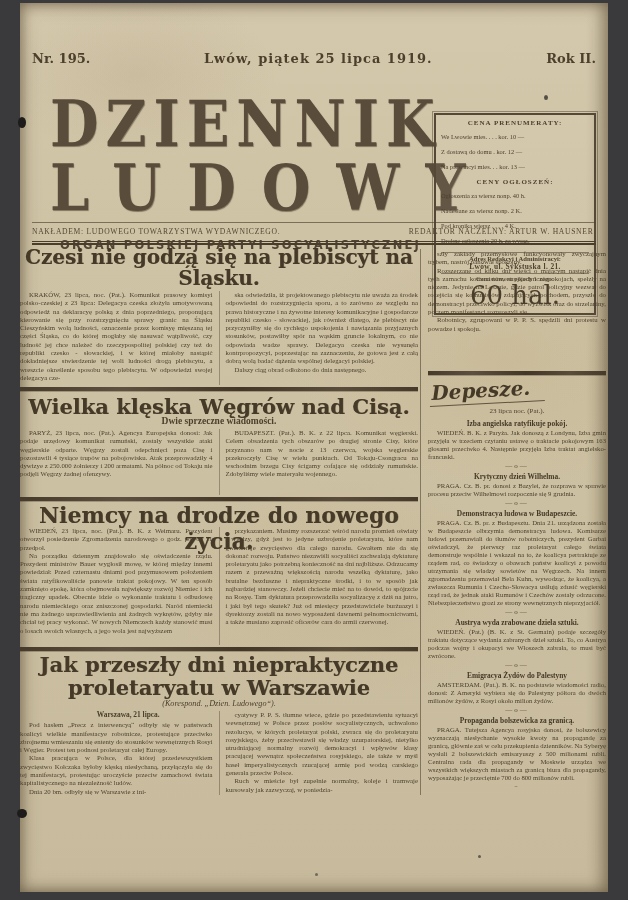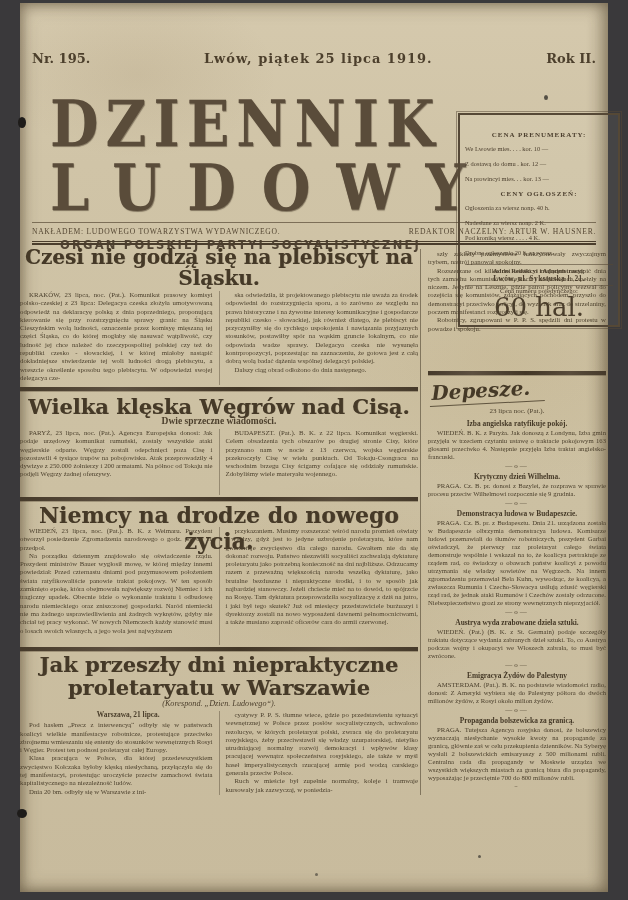--- a/index.html
+++ b/index.html
@@ -31,22 +31,22 @@
     letter-spacing:26px;color:#5a4c3a;transform:scaleY(1.12);transform-origin:top left;
     text-shadow:0.6px 0.6px 0.8px rgba(70,56,40,0.55);white-space:nowrap;}
   .subtitle{left:40px;top:202px;width:392px;font-family:"DejaVu Sans",sans-serif;font-weight:bold;
     font-size:11.5px;letter-spacing:2.2px;color:#514434;white-space:nowrap;margin-top:33px;}
   .rule-thin{height:1px;background:rgba(80,66,46,0.65);}
   .byline-row{left:12px;top:224px;width:564px;display:flex;justify-content:space-between;
     font-size:7.6px;font-weight:normal;letter-spacing:0.7px;color:#554733;}
   .rule-heavy{left:12px;top:238px;width:564px;height:4px;
     background:linear-gradient(180deg,#4a3d2c 35%,transparent 35%,transparent 62%,#4a3d2c 62%);}
   
-  .infobox{left:438px;top:110px;width:148px;border:2px solid #554836;outline:1px solid rgba(85,72,54,0.5);
-    outline-offset:1px;padding:15px 5px 4px 5px;background:rgba(255,250,230,0.06);color:#4e4130;}
+  .infobox{left:414px;top:110px;width:148px;border:2px solid #554836;outline:1px solid rgba(85,72,54,0.5);
+    outline-offset:1px;padding:3px 5px 4px 5px;background:rgba(255,250,230,0.06);color:#4e4130;}
   .infobox .sec-title{text-align:center;font-size:7px;letter-spacing:1px;margin:1px 0;color:#4e4130;}
   .infobox .ln{font-size:6.4px;line-height:1.32;white-space:nowrap;}
   .infobox .addr-sec{border-top:1px solid rgba(85,72,54,0.6);margin-top:2px;padding-top:2px;text-align:center;}
   .infobox .addr-label{font-size:6.6px;font-weight:bold;}
   .infobox .addr{font-size:7.4px;font-weight:bold;letter-spacing:0.4px;}
   .infobox .copy-sec{border-top:1px solid rgba(85,72,54,0.6);margin-top:2px;padding-top:1px;text-align:center;}
   .infobox .copy-label{font-size:6.8px;}
   .infobox .price{font-family:"DejaVu Serif",serif;font-weight:normal;font-size:26px;line-height:1.05;color:#4a3d2b;}
   
   .art-head{font-family:"DejaVu Serif",serif;font-weight:bold;text-align:center;color:#453927;

